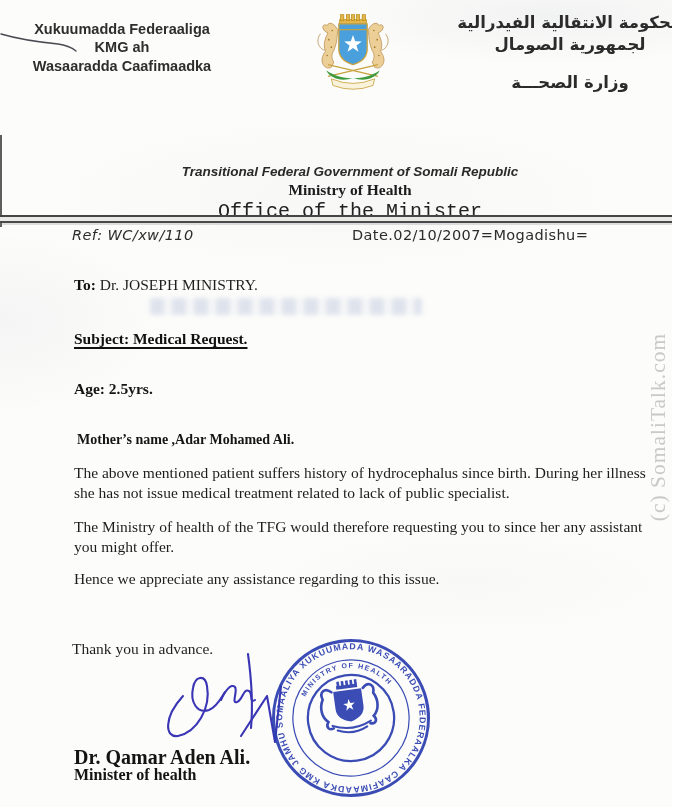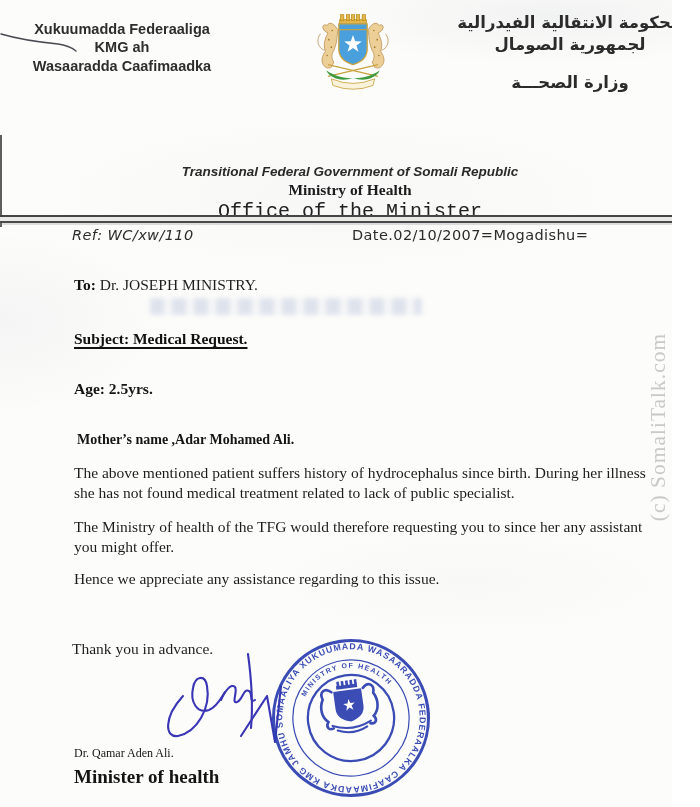--- a/index.html
+++ b/index.html
@@ -75,22 +75,22 @@
     left:74px; top:330px; font-size:15.5px; font-weight:bold; color:#111;
     text-decoration:underline; text-underline-offset:3px; text-decoration-thickness:1.5px;text-align:center;
   }
   .patient-block{left:74px; top:379px; font-size:15.5px; font-weight:bold; line-height:1.3; color:#151515;}
   .mother-line{left:77px; top:432px; font-size:14px; font-weight:bold; color:#151515;}
   .para{font-size:15.5px; line-height:1.28; width:582px; color:#1d1d1d;}
   .p1{left:74px; top:463px;}
   .p2{left:74px; top:517px;}
   .p3{left:74px; top:569px;}
   .closing{left:72px; top:640px; font-size:15.5px;}
-  .sig-name{left:74px; top:746px; font-size:12px; font-weight:normal; color:#141414;}
-  .sig-title{left:74px; top:766px; font-size:19px; font-weight:bold; color:#141414;}
+  .sig-name{left:74px; top:746px; font-size:20px; font-weight:bold; color:#141414;}
+  .sig-title{left:74px; top:766px; font-size:16px; font-weight:bold; color:#141414;}
 
   .signature{left:145px; top:636px; width:165px; height:122px;}
   .stamp{left:263px; top:630px; width:176px; height:176px; transform:rotate(-8deg); opacity:.92;}
   .stamp text{font-family:"Liberation Sans", sans-serif; font-weight:bold;}
 
   .watermark{
     left:521px; top:407px; width:290px; height:40px;
     transform:rotate(-90deg);
     text-align:center;
     font-family:"Liberation Serif", serif;
@@ -180,21 +180,21 @@
 
   <div class="abs ghost"></div>
 
   <div class="abs subject-line">Subject: Medical Request.</div>
 
   <div class="abs patient-block">
     <div>Age: 2.5yrs.</div>
   </div>
   <div class="abs mother-line">Mother’s  name  ,Adar Mohamed Ali.</div>
 
-  <div class="abs para p1">The above mentioned patient suffers history of hydrocephalus since birth. During her illness she has not found medical treatment related to lack of public specialist.</div>
+  <div class="abs para p1">The above mentioned patient suffers history of hydrocephalus since birth. During her illness she has not issue medical treatment related to lack of public specialist.</div>
   <div class="abs para p2">The Ministry of health of the TFG would therefore requesting you to since her any assistant you might offer.</div>
   <div class="abs para p3">Hence we appreciate any assistance regarding to this issue.</div>
 
   <div class="abs closing">Thank you in advance.</div>
 
   <svg class="abs signature" viewBox="0 0 165 122">
     <g fill="none" stroke="#3a35b5" stroke-width="2.1" stroke-linecap="round" stroke-linejoin="round">
       <path d="M38,60 C18,82 20,102 33,100 C52,96 66,72 62,50 C60,38 50,40 48,52 C45,66 52,78 64,74 C72,71 76,62 80,56"></path>
       <path d="M76,64 C80,55 86,47 90,51 C93,55 86,68 92,66 C98,64 98,52 104,55 C108,57 104,68 110,64"></path>
       <path d="M103,18 C106,40 108,70 106,92"></path>

